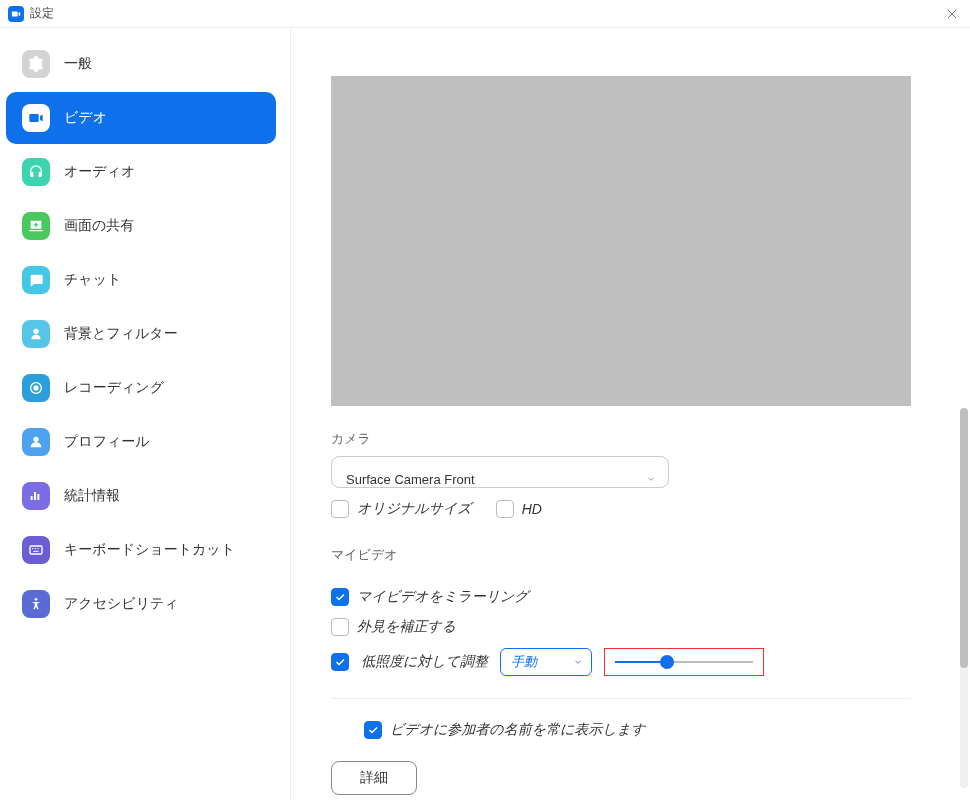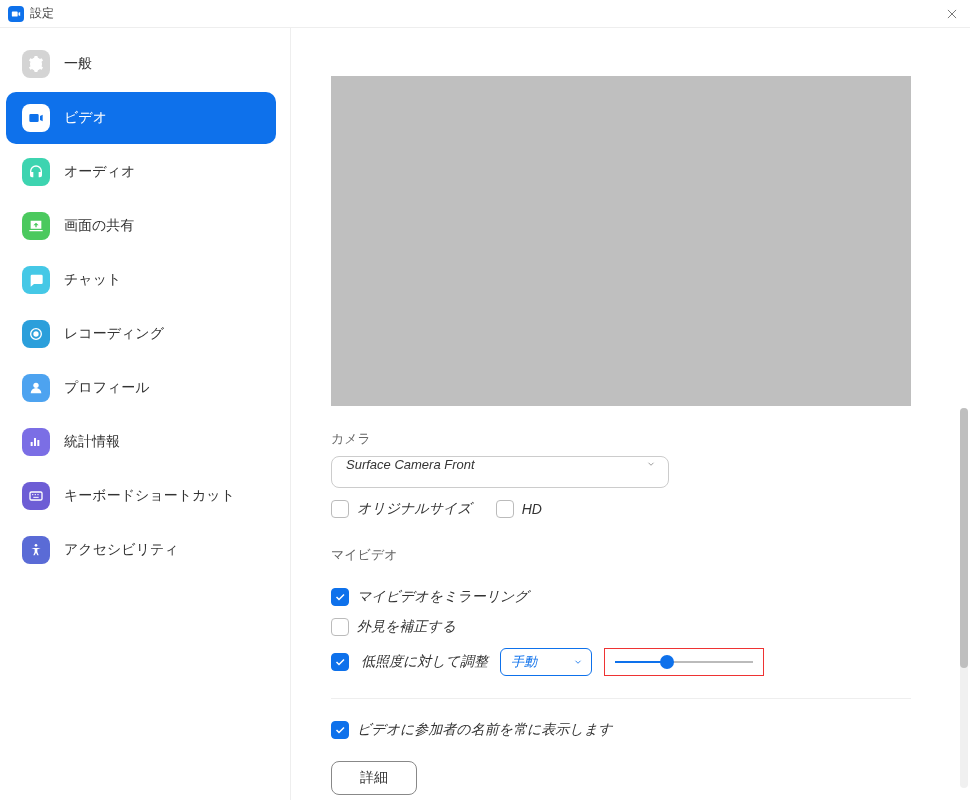--- a/index.html
+++ b/index.html
@@ -135,26 +135,25 @@
       margin-top: 24px;
       margin-bottom: 8px;
     }
     .dropdown {
       position: relative;
       width: 338px;
       height: 32px;
       border: 1px solid #ccc;
       border-radius: 8px;
       display: flex;
-      align-items: flex-start;
+      align-items: flex-end;
       padding: 0 14px;
       font-size: 13px;
       color: #333;
       cursor: pointer;
-      font-style: italic;
     }
     .dropdown .chev {
       position: absolute;
       right: 12px;
       color: #888;
     }
     .dropdown-sm {
       width: 92px;
       height: 28px;
       border: 1px solid #0e71eb;
@@ -319,20 +318,28 @@
         </div>
         <span>画面の共有</span>
       </div>
       <div class="side-item">
         <div class="side-icon ic-chat">
           <svg viewBox="0 0 24 24">
               <path d="M4 4h16a2 2 0 012 2v10a2 2 0 01-2 2H9l-5 4V6a2 2 0 012-2z"></path>
             </svg>
         </div>
         <span>チャット</span>
+      </div>
+      <div class="side-item">
+        <div class="side-icon ic-bg">
+          <svg viewBox="0 0 24 24">
+              <path d="M12 12a4 4 0 100-8 4 4 0 000 8zm-7 8a7 7 0 0114 0H5z"></path>
+            </svg>
+        </div>
+        <span>背景とフィルター</span>
       </div>
       <div class="side-item">
         <div class="side-icon ic-rec">
           <svg viewBox="0 0 24 24">
               <circle cx="12" cy="12" r="8" fill="none" stroke="#fff" stroke-width="2"></circle>
               <circle cx="12" cy="12" r="4"></circle>
             </svg>
         </div>
         <span>レコーディング</span>
       </div>
@@ -430,21 +437,21 @@
             <div class="slider-track">
               <div class="slider-fill"></div>
               <div class="slider-thumb"></div>
             </div>
           </div>
         </div>
       </div>
 
       <div class="divider"></div>
 
-      <div class="check-item" style="margin-bottom:22px;">
+      <div class="check-item" style="margin-bottom:22px;margin-left:33px;">
         <div class="cbox checked">
           <svg viewBox="0 0 24 24">
               <path d="M5 12l5 5L20 7"></path>
             </svg>
         </div>
         <span>ビデオに参加者の名前を常に表示します</span>
       </div>
 
       <div class="btn-outline">詳細</div>
 

